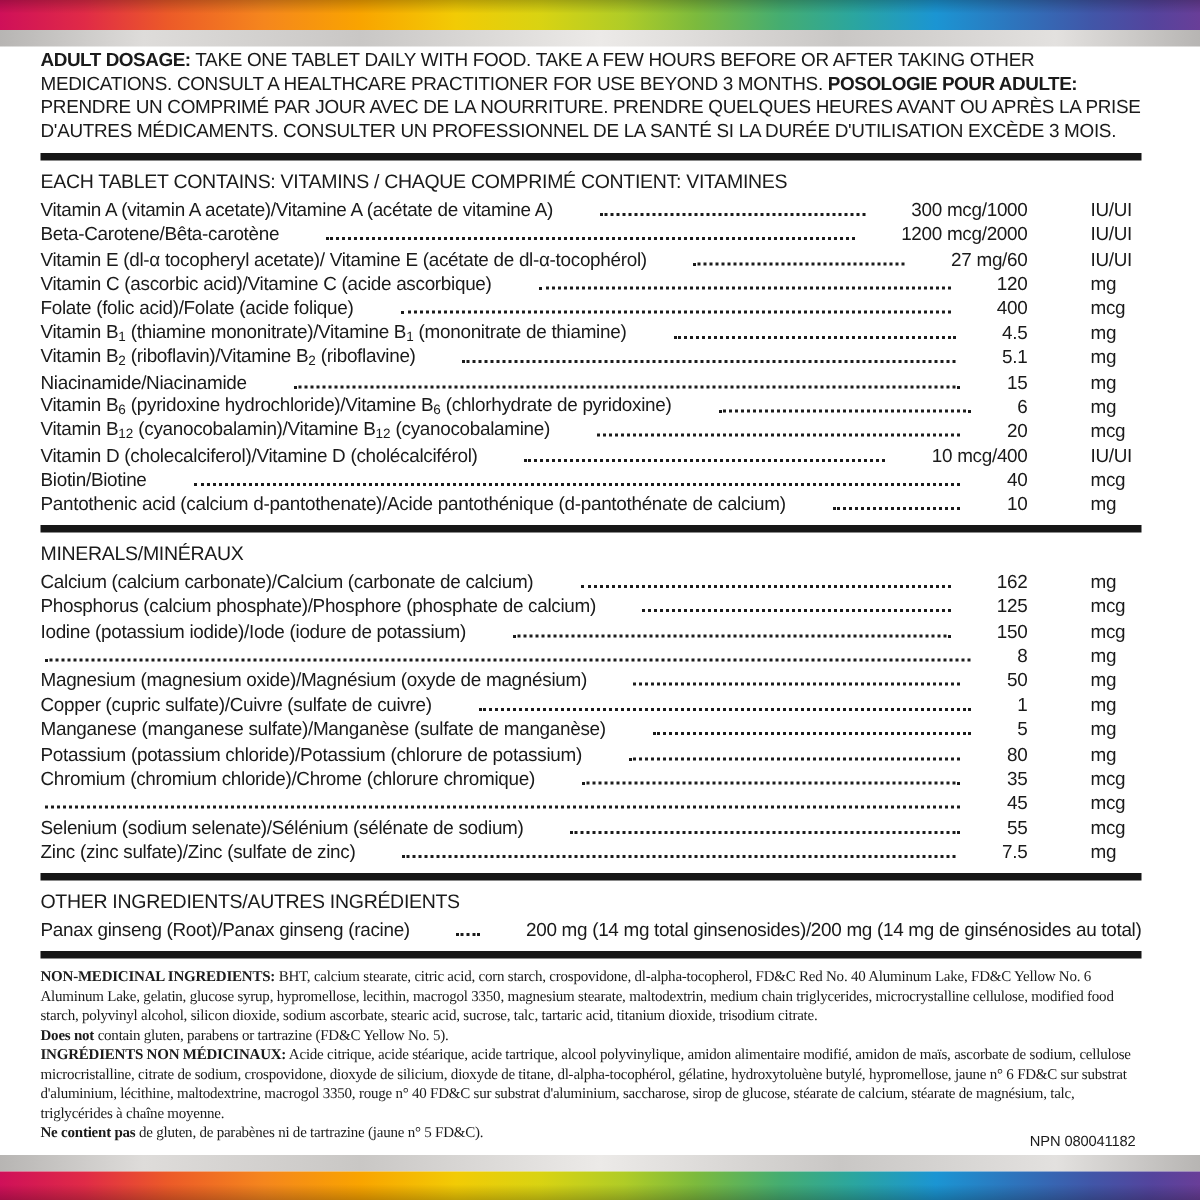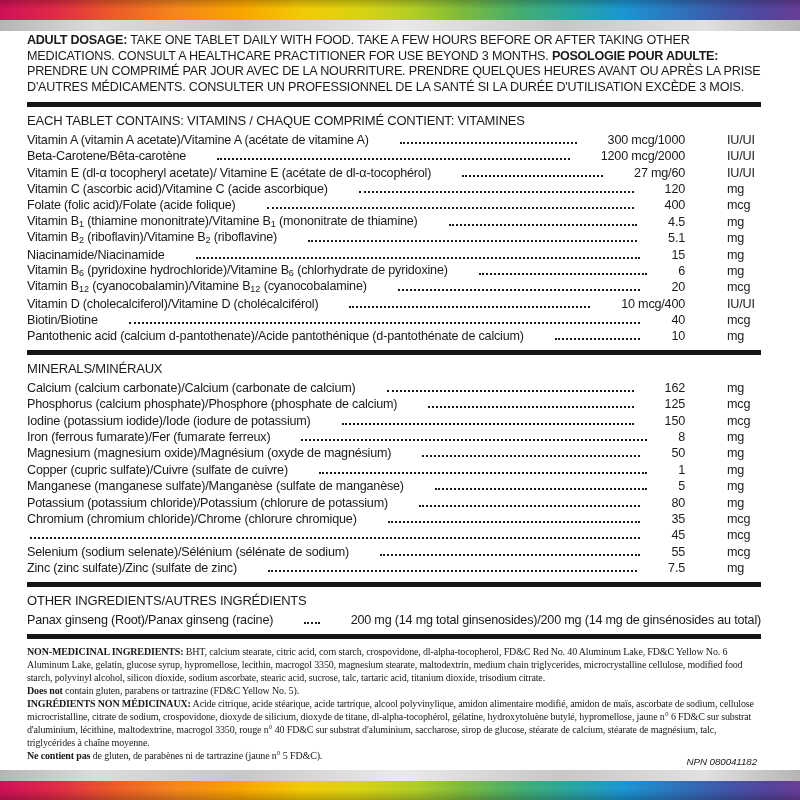--- a/index.html
+++ b/index.html
@@ -28,21 +28,21 @@
   .rows{font-size:12.6px;}
   .ing-row{display:flex;align-items:flex-end;height:16.4px;white-space:nowrap;gap:28px;}
   .ing-name{flex:0 0 auto;}
   .ing-name sub{font-size:9px;vertical-align:-2px;letter-spacing:0;}
   .leader{flex:1 1 auto;min-width:10px;border-bottom:2px dotted #1c1c1c;margin:0 3px 3px 3px;}
   .ing-amount{flex:0 0 auto;text-align:right;}
   .ing-unit{flex:0 0 34px;padding-left:14px;text-align:left;}
   
   .fineprint{font-size:10px;line-height:13px;margin-top:6px;letter-spacing:-0.15px;font-family:Liberation Serif, serif;}
   .fineprint p{margin:0;}
-  .npn{position:absolute;right:43px;bottom:33px;font-size:9.8px;letter-spacing:-0.1px;font-style:italic;}
+  .npn{position:absolute;right:43px;bottom:33px;font-size:9.8px;letter-spacing:-0.1px;}
 </style>
 </head>
 <body>
 
 <div class="bar rainbow" id="top-rainbow" style="background: linear-gradient(90deg, rgb(207, 16, 89), rgb(224, 42, 71) 7%, rgb(236, 90, 40) 14%, rgb(245, 134, 29) 22%, rgb(249, 164, 0) 30%, rgb(242, 203, 5) 38%, rgb(217, 211, 18) 45%, rgb(176, 204, 39) 52%, rgb(124, 186, 61) 58%, rgb(69, 173, 113) 65%, rgb(43, 166, 158) 71%, rgb(27, 149, 211) 78%, rgb(47, 114, 187) 85%, rgb(65, 86, 168) 91%, rgb(84, 68, 157) 96%, rgb(105, 62, 152));">
     <div class="shade"></div>
   </div>
 <div class="bar silver" id="top-silver" style="background: linear-gradient(90deg, rgb(183, 181, 179), rgb(222, 220, 218) 12%, rgb(201, 199, 197) 30%, rgb(236, 234, 232) 50%, rgb(201, 199, 197) 70%, rgb(227, 225, 223) 88%, rgb(183, 181, 179));"></div>
 <div class="bar silver" id="bottom-silver" style="background: linear-gradient(90deg, rgb(183, 181, 179), rgb(222, 220, 218) 12%, rgb(201, 199, 197) 30%, rgb(236, 234, 232) 50%, rgb(201, 199, 197) 70%, rgb(227, 225, 223) 88%, rgb(183, 181, 179));"></div>
 <div class="bar rainbow" id="bottom-rainbow" style="background: linear-gradient(90deg, rgb(207, 16, 89), rgb(224, 42, 71) 7%, rgb(236, 90, 40) 14%, rgb(245, 134, 29) 22%, rgb(249, 164, 0) 30%, rgb(242, 203, 5) 38%, rgb(217, 211, 18) 45%, rgb(176, 204, 39) 52%, rgb(124, 186, 61) 58%, rgb(69, 173, 113) 65%, rgb(43, 166, 158) 71%, rgb(27, 149, 211) 78%, rgb(47, 114, 187) 85%, rgb(65, 86, 168) 91%, rgb(84, 68, 157) 96%, rgb(105, 62, 152));">
@@ -158,21 +158,20 @@
         <span class="ing-amount">125</span>
         <span class="ing-unit">mcg</span>
       </div>
       <div class="ing-row">
         <span class="ing-name">Iodine (potassium iodide)/Iode (iodure de potassium)</span>
         <span class="leader"></span>
         <span class="ing-amount">150</span>
         <span class="ing-unit">mcg</span>
       </div>
       <div class="ing-row">
-        <span class="ing-name">Iron (ferrous fumarate)/Fer (fumarate ferreux)</span>
         <span class="leader"></span>
         <span class="ing-amount">8</span>
         <span class="ing-unit">mg</span>
       </div>
       <div class="ing-row">
         <span class="ing-name">Magnesium (magnesium oxide)/Magnésium (oxyde de magnésium)</span>
         <span class="leader"></span>
         <span class="ing-amount">50</span>
         <span class="ing-unit">mg</span>
       </div>

